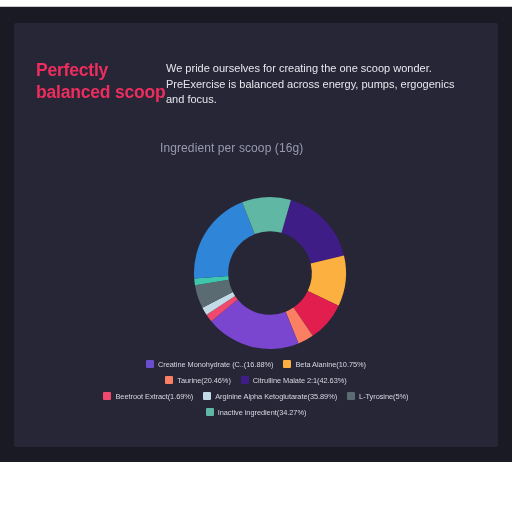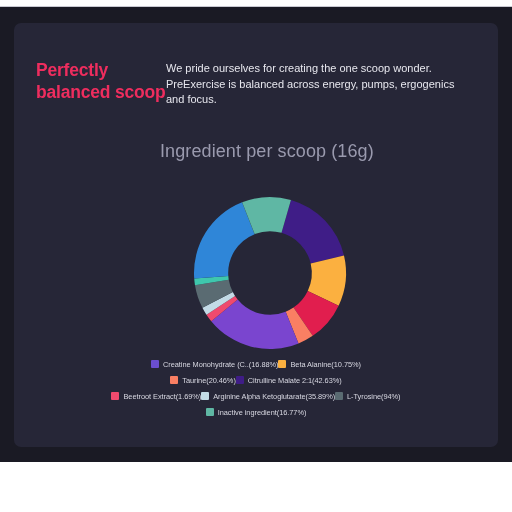--- a/index.html
+++ b/index.html
@@ -32,21 +32,21 @@
   }
 
   
   .card {
     position: absolute;
     left: 14px;
     top: 16px;
     width: 484px;
     height: 424px;
     background: #262637;
-    border-radius: 7px;
+    border-radius: 2px;
   }
 
   
   .header {
     position: absolute;
     left: 0;
     top: 0;
     width: 100%;
     height: 80px;
   }
@@ -71,21 +71,21 @@
     font-size: 11px;
     line-height: 1.42;
     color: #e7e7ee;
   }
 
   
   .chart-title {
     position: absolute;
     left: 146px;
     top: 118px;
-    font-size: 18px;
+    font-size: 12px;
     color: #9a9aae;
     letter-spacing: 0.1px;
   }
 
   
   .donut-wrap {
     position: absolute;
     left: 168px;
     top: 170px;
     width: 176px;
@@ -100,21 +100,21 @@
     left: 8px;
     top: 333px;
     width: 468px;
   }
 
   .legend-row {
     display: flex;
     flex-wrap: nowrap;
     justify-content: center;
     align-items: center;
-    gap: 0;
+    gap: 10px;
     height: 16px;
   }
 
   .legend-item {
     display: flex;
     align-items: center;
     gap: 4px;
     white-space: nowrap;
   }
 
@@ -192,27 +192,27 @@
               <div class="legend-item">
                 <span class="legend-swatch" style="background: rgb(239, 74, 110);"></span>
                 <span class="legend-label">Beetroot Extract(1.69%)</span>
               </div>
               <div class="legend-item">
                 <span class="legend-swatch" style="background: rgb(195, 219, 230);"></span>
                 <span class="legend-label">Arginine Alpha Ketoglutarate(35.89%)</span>
               </div>
               <div class="legend-item">
                 <span class="legend-swatch" style="background: rgb(90, 107, 114);"></span>
-                <span class="legend-label">L-Tyrosine(94%)</span>
+                <span class="legend-label">L-Tyrosine(5%)</span>
               </div>
             </div>
             <div class="legend-row">
               <div class="legend-item">
                 <span class="legend-swatch" style="background: rgb(95, 183, 164);"></span>
-                <span class="legend-label">Inactive ingredient(16.77%)</span>
+                <span class="legend-label">Inactive ingredient(34.27%)</span>
               </div>
             </div>
           </div>
       </div>
 
     </div>
   </div>
 </div>
 
 </body></html>

